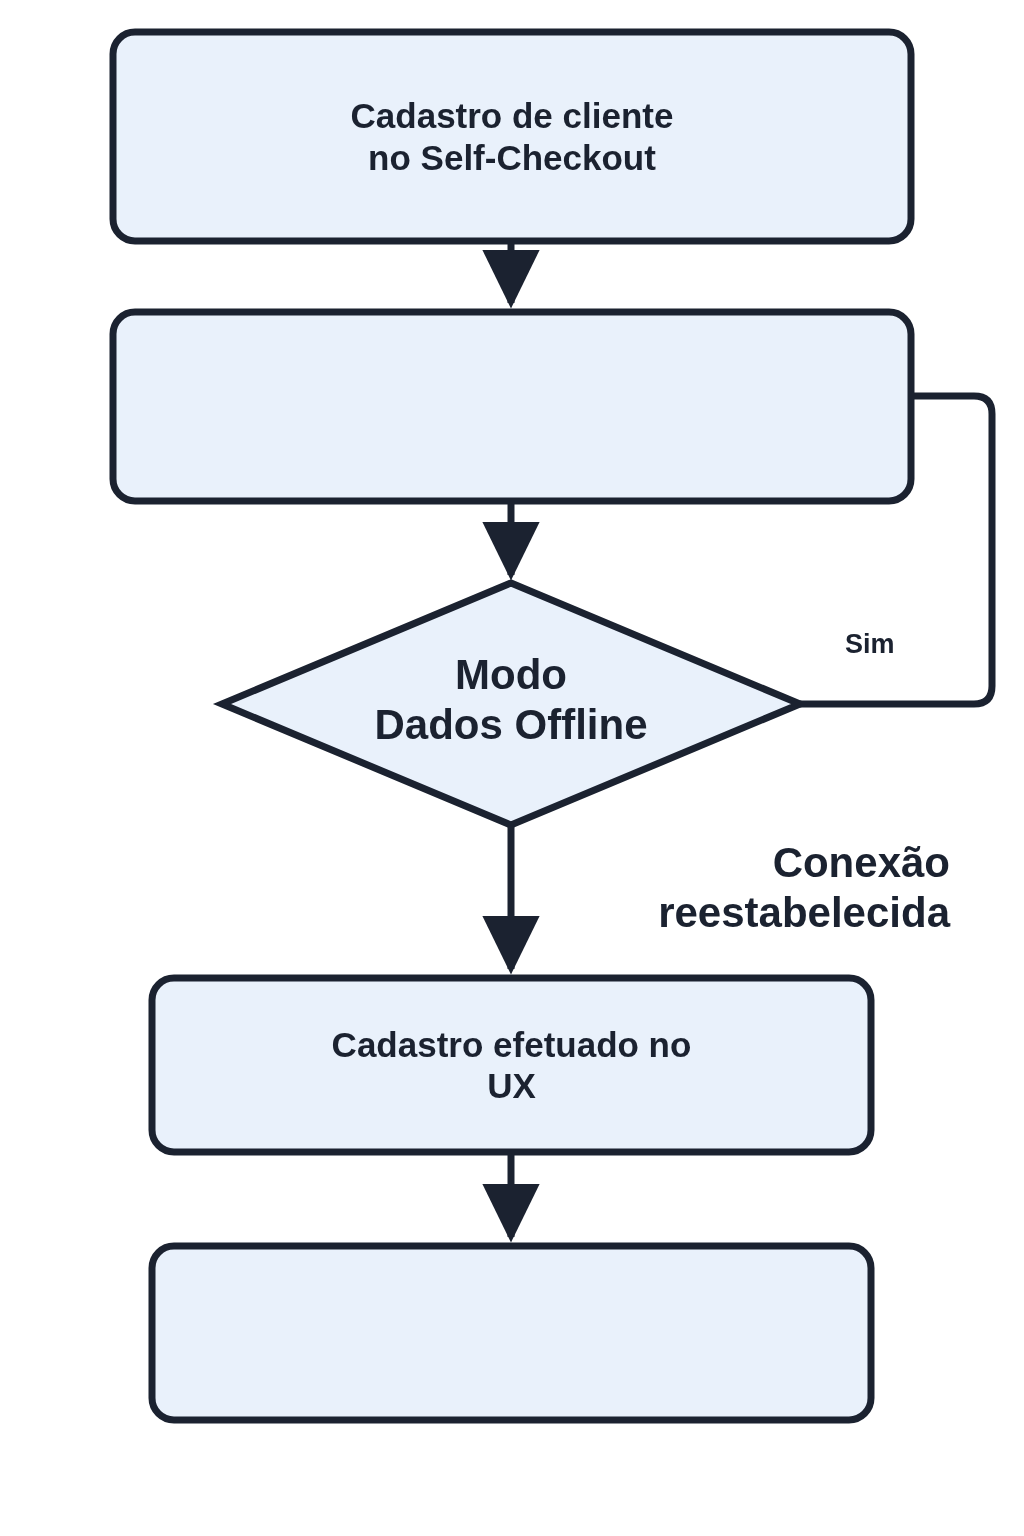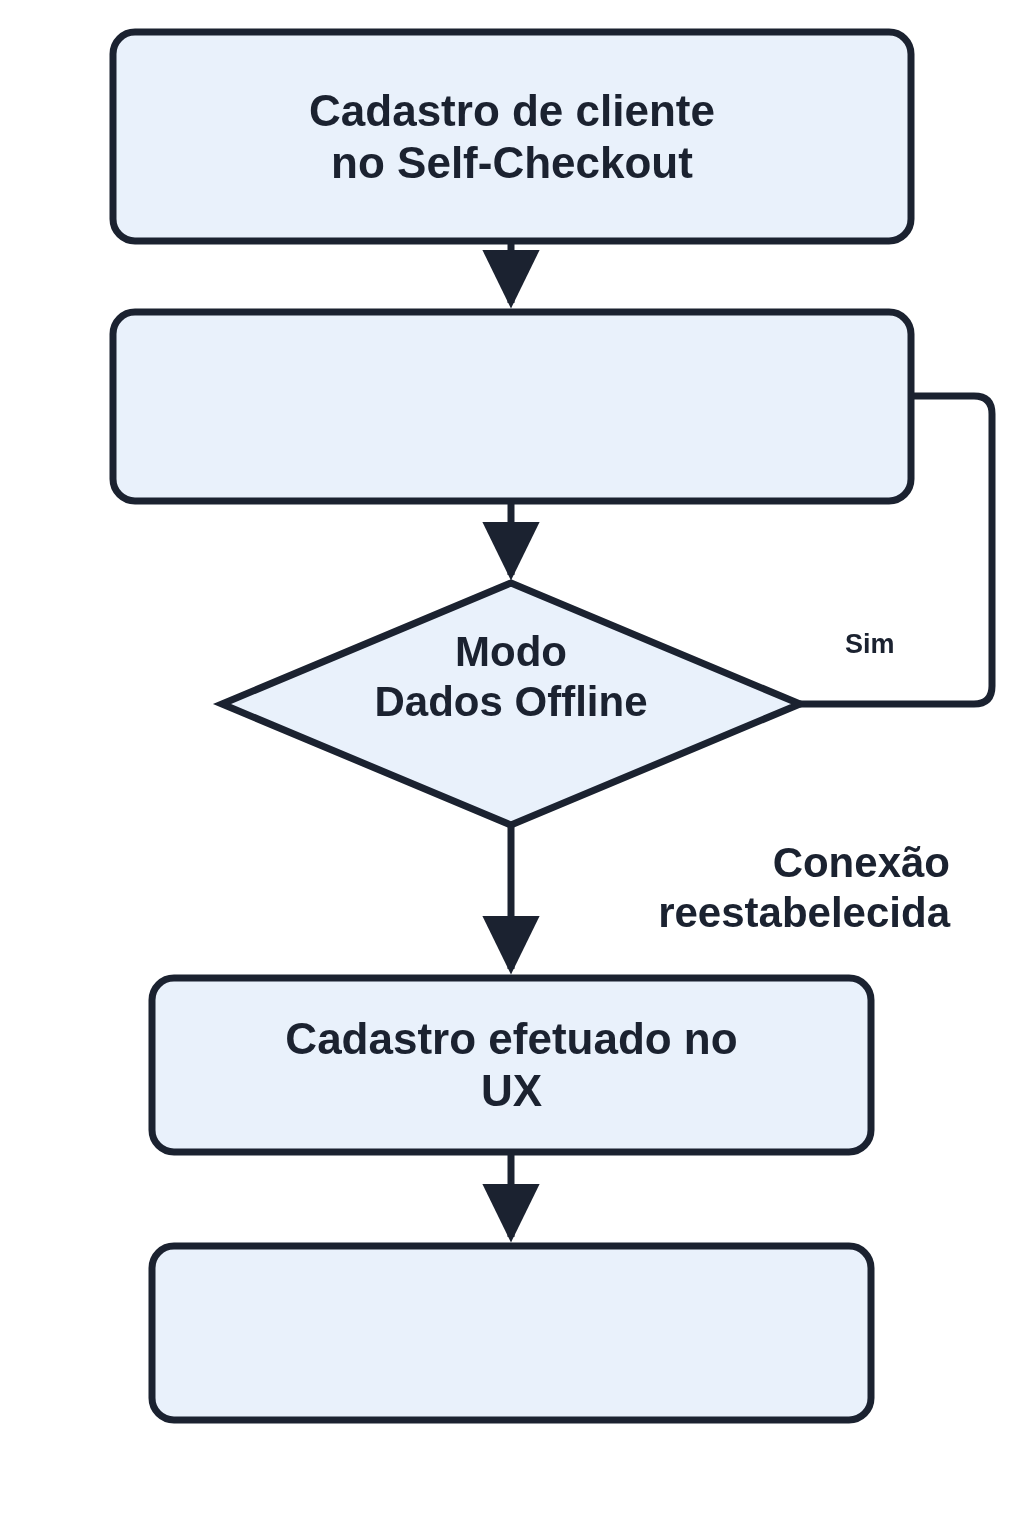--- a/index.html
+++ b/index.html
@@ -36,21 +36,21 @@
   }
   .edge-label {
     position: absolute;
     font-family: "Liberation Sans", sans-serif;
     font-weight: bold;
     color: #1b2230;
     line-height: 1.18;
     white-space: pre-line;
     pointer-events: none;
   }
-  .box-label { font-size: 44px; }
+  .box-label { font-size: 35px; }
   .diamond-label { font-size: 42px; }
   .label-sim { font-size: 27px; }
   .label-conexao { font-size: 42px; text-align: right; }
 </style>
 </head>
 <body>
 
 <div id="canvas">
 
   <svg id="flow-svg" viewBox="0 0 1024 1536" xmlns="http://www.w3.org/2000/svg">
@@ -78,21 +78,21 @@
 
     <line x1="511" y1="825" x2="511" y2="969" stroke="#1b2230" stroke-width="7" marker-end="url(#arrowhead)"></line>
 
     <line x1="511" y1="1152" x2="511" y2="1237" stroke="#1b2230" stroke-width="7" marker-end="url(#arrowhead)"></line>
   </svg>
 
   <div class="node-label box-label" style="left:113px; top:32px; width:798px; height:209px;">Cadastro de cliente
 no Self-Checkout</div>
 
 
-  <div class="node-label diamond-label" style="left:222px; top:577px; width:578px; height:200px;">Modo
+  <div class="node-label diamond-label" style="left:222px; top:600px; width:578px; height:200px;">Modo
 Dados Offline</div>
 
   <div class="node-label box-label" style="left:152px; top:978px; width:719px; height:174px;">Cadastro efetuado no
 UX</div>
 
 
   <div class="edge-label label-sim" style="left:845px; top:629px;">Sim</div>
 
   <div class="edge-label label-conexao" style="left:540px; top:838px; width:410px;">Conexão
 reestabelecida</div>

